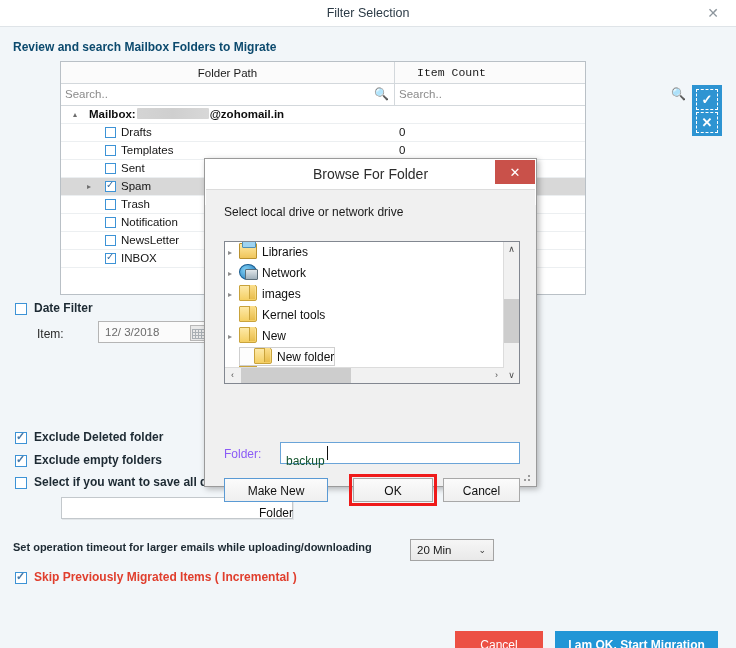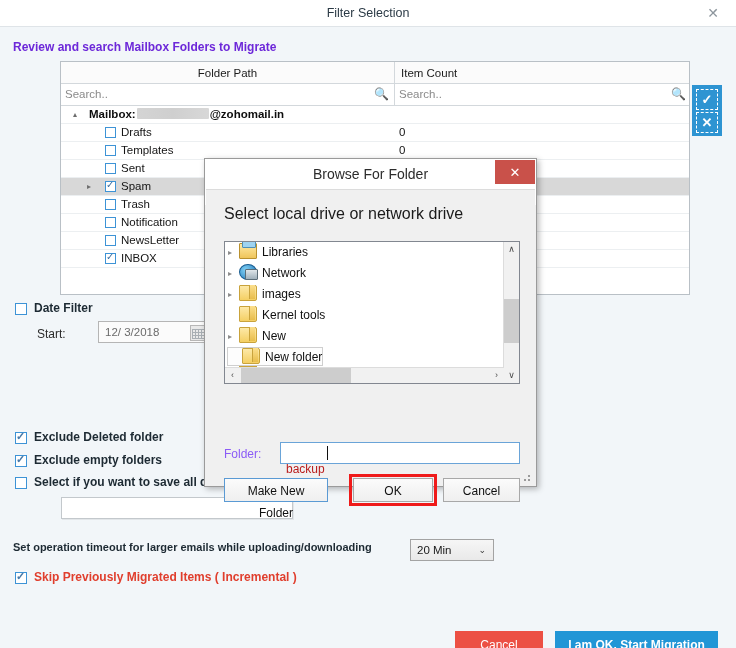--- a/index.html
+++ b/index.html
@@ -32,40 +32,40 @@
   }
 
   
   .panel {
     position: absolute; left: 0; top: 27px; width: 736px; height: 621px;
     background: #f2f6f9;
   }
 
   .section-head {
     position: absolute; left: 13px; top: 13px;
-    font-size: 12px; font-weight: bold; color: #6d28d9;
+    font-size: 12px; font-weight: bold; color: #0c4a6e;
   }
 
   
   .grid {
-    position: absolute; left: 60px; top: 34px; width: 630px; height: 234px;
+    position: absolute; left: 60px; top: 34px; width: 526px; height: 234px;
     background: #ffffff; border: 1px solid #b9c0c6;
     box-sizing: border-box;
   }
   .grid-head {
     position: absolute; left: 0; top: 0; width: 100%; height: 22px;
     background: #fbfbfb; border-bottom: 1px solid #d3d8dc;
     box-sizing: border-box;
   }
   .gh-cell {
     position: absolute; top: 0; height: 22px; line-height: 22px;
     font-size: 11.5px; color: #1b1b1b;
   }
   .gh-folder { left: 0; width: 333px; text-align: center; }
-  .gh-count  { left: 334px; width: 200px; padding-left: 6px; }
+  .gh-count  { left: 350px; width: 200px; padding-left: 6px; font-family: Liberation Mono, monospace; }
   .gh-div {
     position: absolute; top: 0; left: 333px; width: 1px; height: 22px;
     background: #d3d8dc;
   }
 
   .grid-search {
     position: absolute; left: 0; top: 22px; width: 100%; height: 22px;
     border-bottom: 1px solid #d3d8dc; box-sizing: border-box;
   }
   .gs-cell {
@@ -239,21 +239,21 @@
     background: #c9514a; color: #ffffff; border: none;
     font-size: 13px; line-height: 24px; text-align: center;
     font-family: "Liberation Sans", sans-serif; cursor: default;
   }
   .bff-body {
     position: absolute; left: 1px; top: 30px; right: 1px; bottom: 1px;
     background: #f0f0f0;
     border-top: 1px solid #dcdcdc;
   }
   .bff-prompt {
-    position: absolute; left: 18px; top: 15px; font-size: 16px; color: #1b1b1b; text-align: right;
+    position: absolute; left: 18px; top: 15px; font-size: 12px; color: #1b1b1b; text-align: right;
   }
   .bff-tree {
     position: absolute; left: 18px; top: 51px; width: 296px; height: 143px;
     background: #ffffff; border: 1px solid #828790; box-sizing: border-box;
     overflow: hidden;
   }
   .tnode {
     position: relative; height: 21px; line-height: 21px;
     padding-left: 14px; font-size: 12px; color: #101010;
     white-space: nowrap;
@@ -332,22 +332,22 @@
   }
 
   .bff-folder-label {
     position: absolute; left: 18px; top: 257px; font-size: 12px; color: #8b5cf6;
   }
   .bff-folder-input {
     position: absolute; left: 74px; top: 252px; width: 240px; height: 22px;
     background: #ffffff; border: 1px solid #6aa4d8; box-sizing: border-box;
   }
   .bff-folder-input .fval {
-    position: absolute; left: 5px; top: 16px; line-height: 20px;
-    font-size: 12px; color: #b91c1c;
+    position: absolute; left: 5px; top: 8px; line-height: 20px;
+    font-size: 12px; color: #14532d;
   }
   .bff-folder-input .caret {
     position: absolute; left: 46px; top: 3px; width: 1px; height: 14px;
     background: #101010;
   }
 
   .bff-btn {
     position: absolute; height: 24px; box-sizing: border-box;
     font-size: 12px; font-family: "Liberation Sans", sans-serif;
     text-align: center; line-height: 22px; cursor: default;
@@ -469,21 +469,21 @@
   <div class="side-btns">
     <div class="side-btn b1">✓</div>
     <div class="side-btn b2">✕</div>
   </div>
 
   <div class="chk-line" style="left:15px; top:274px;">
     <span class="chk-box"></span>
     <span class="chk-text">Date Filter</span>
   </div>
 
-  <div class="from-label">Start:</div>
+  <div class="from-label">Item:</div>
   <div class="date-field">
     <span class="dval">12/ 3/2018</span>
     <span class="dicon"></span>
   </div>
 
   <div class="chk-line" style="left:15px; top:403px;">
     <span class="chk-box checked"></span>
     <span class="chk-text">Exclude Deleted folder</span>
   </div>
 
@@ -545,21 +545,21 @@
 
       <div class="tnode">
         <span class="ticon folder"></span><span>Kernel tools</span>
       </div>
 
       <div class="tnode">
         <span class="arrow">▸</span>
         <span class="ticon folder"></span><span>New</span>
       </div>
 
-      <div style="padding-left:2px;">
+      <div style="padding-left:14px;">
         <span class="tnode selected">
           <span class="ticon folder"></span><span>New folder</span>
         </span>
       </div>
 
       <div class="tnode">
         <span class="partial"></span>
       </div>
 
       <div class="tree-vscroll">

